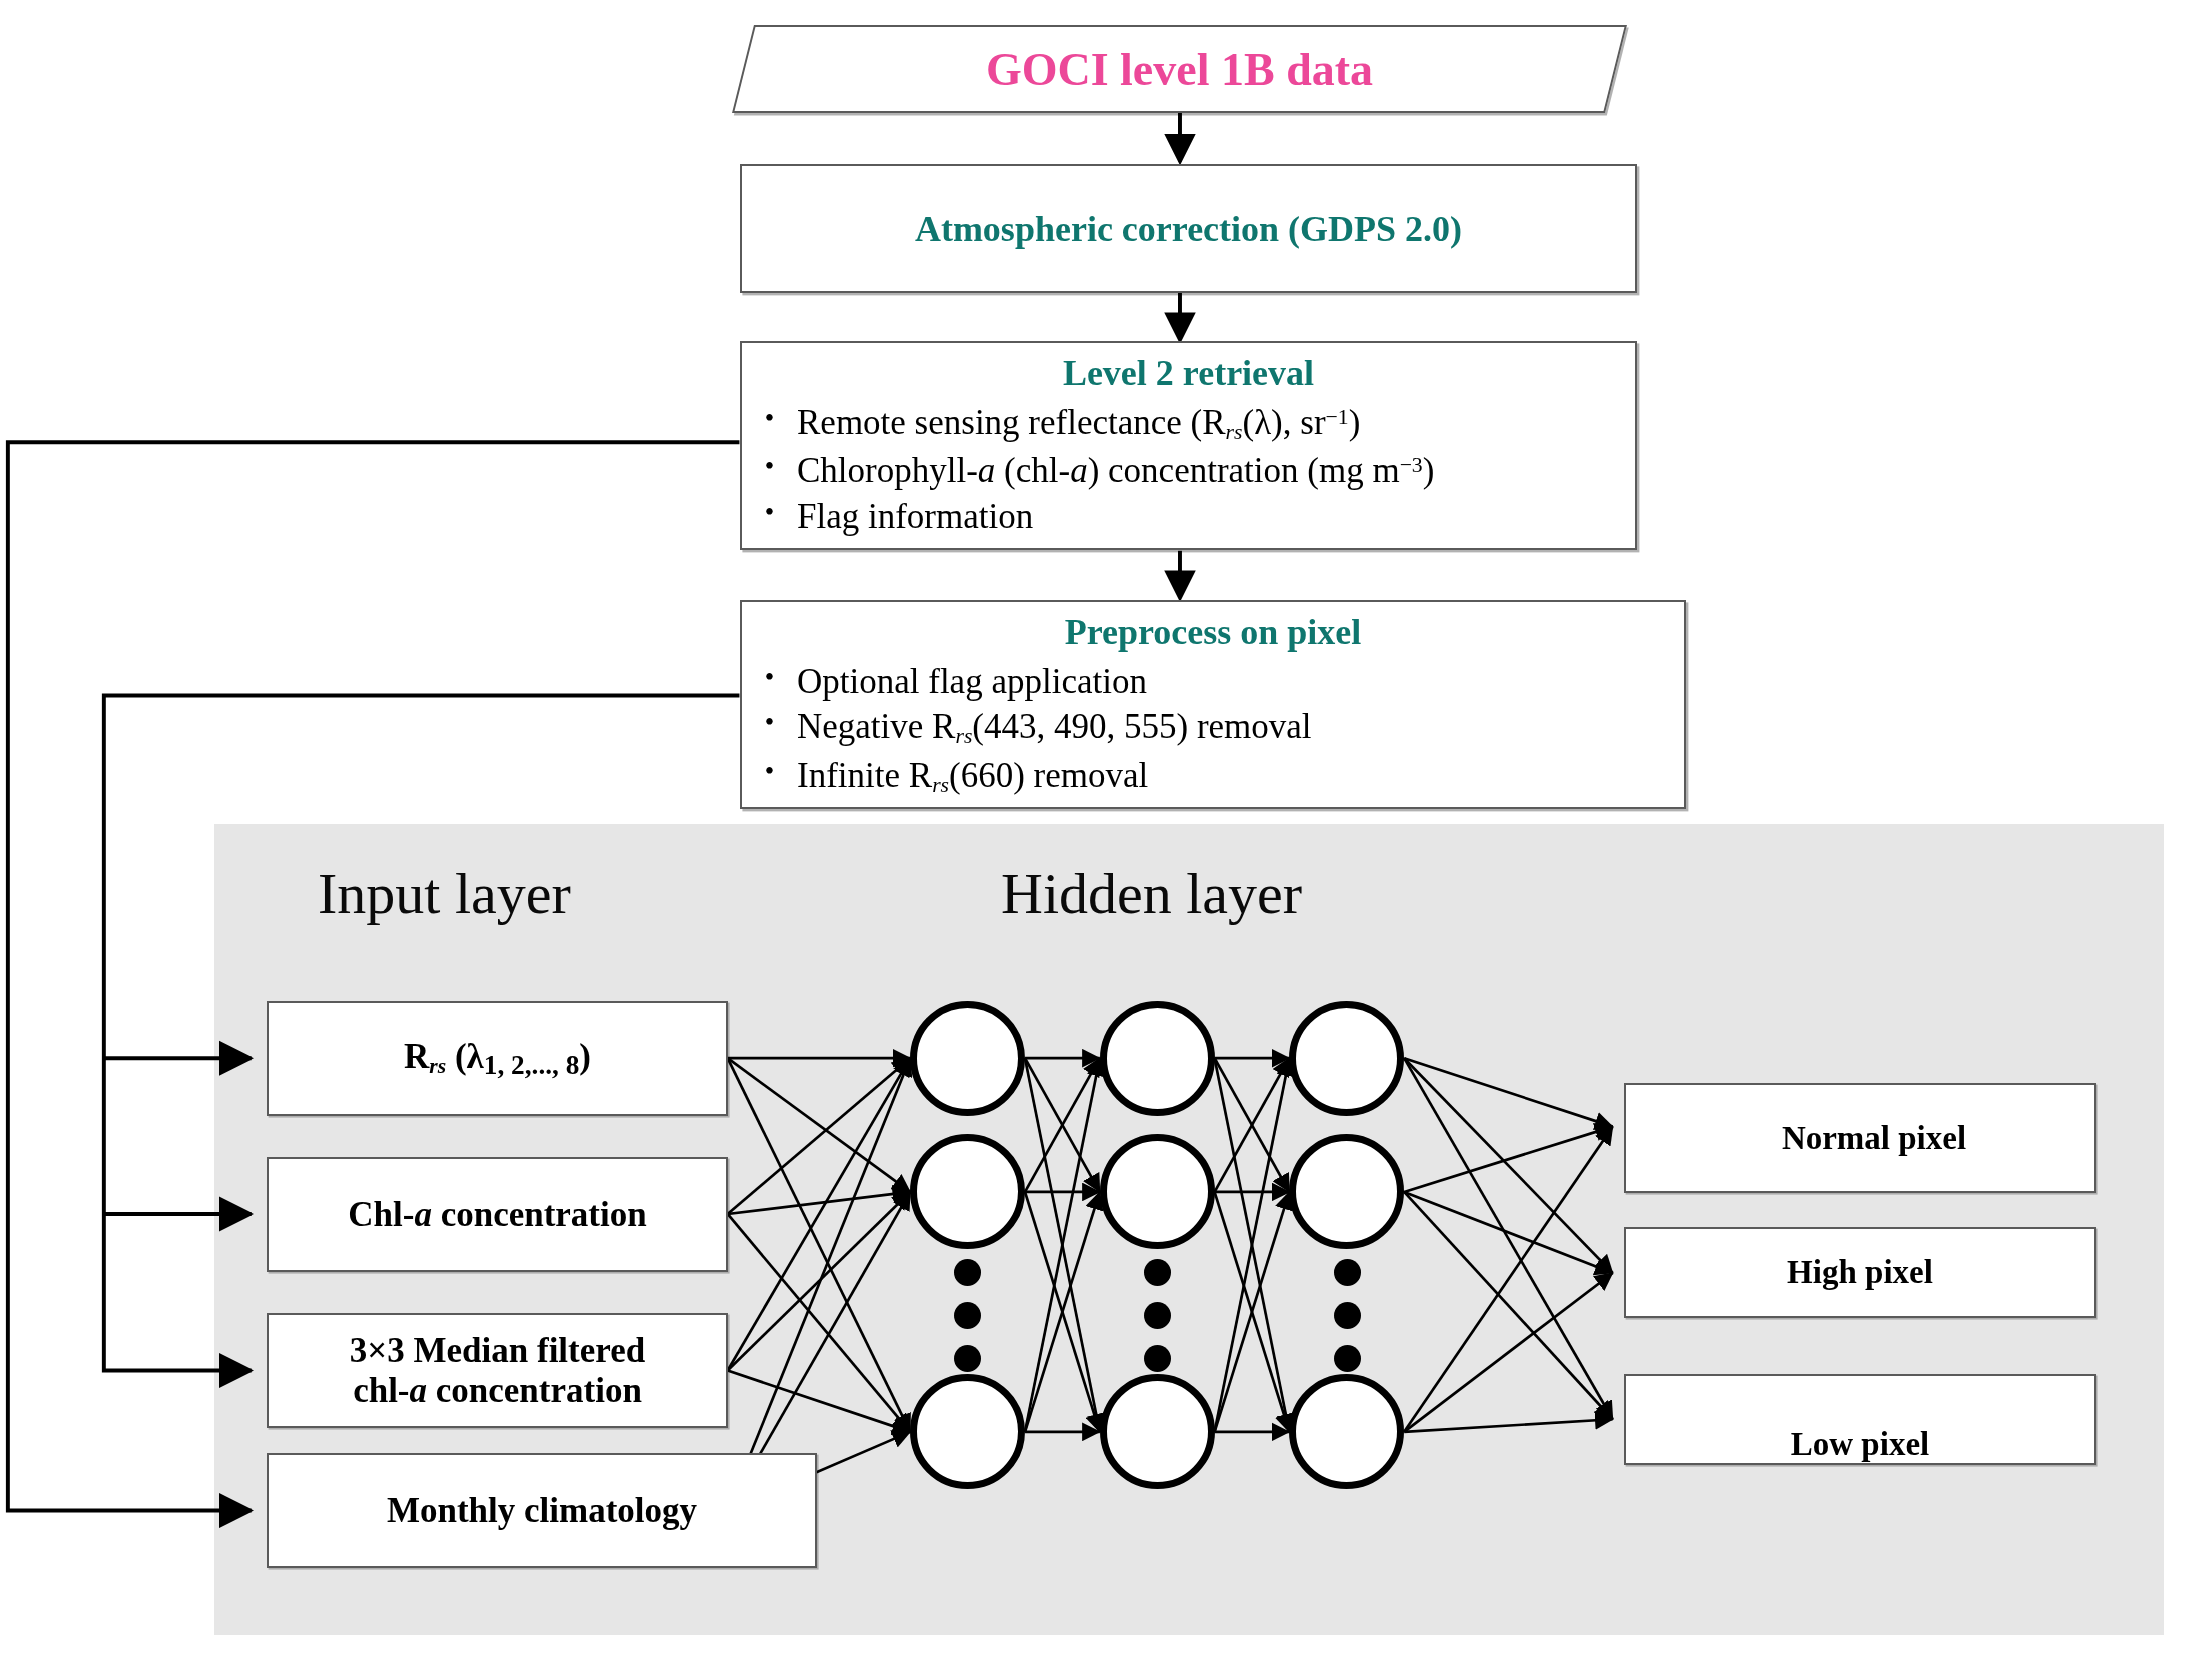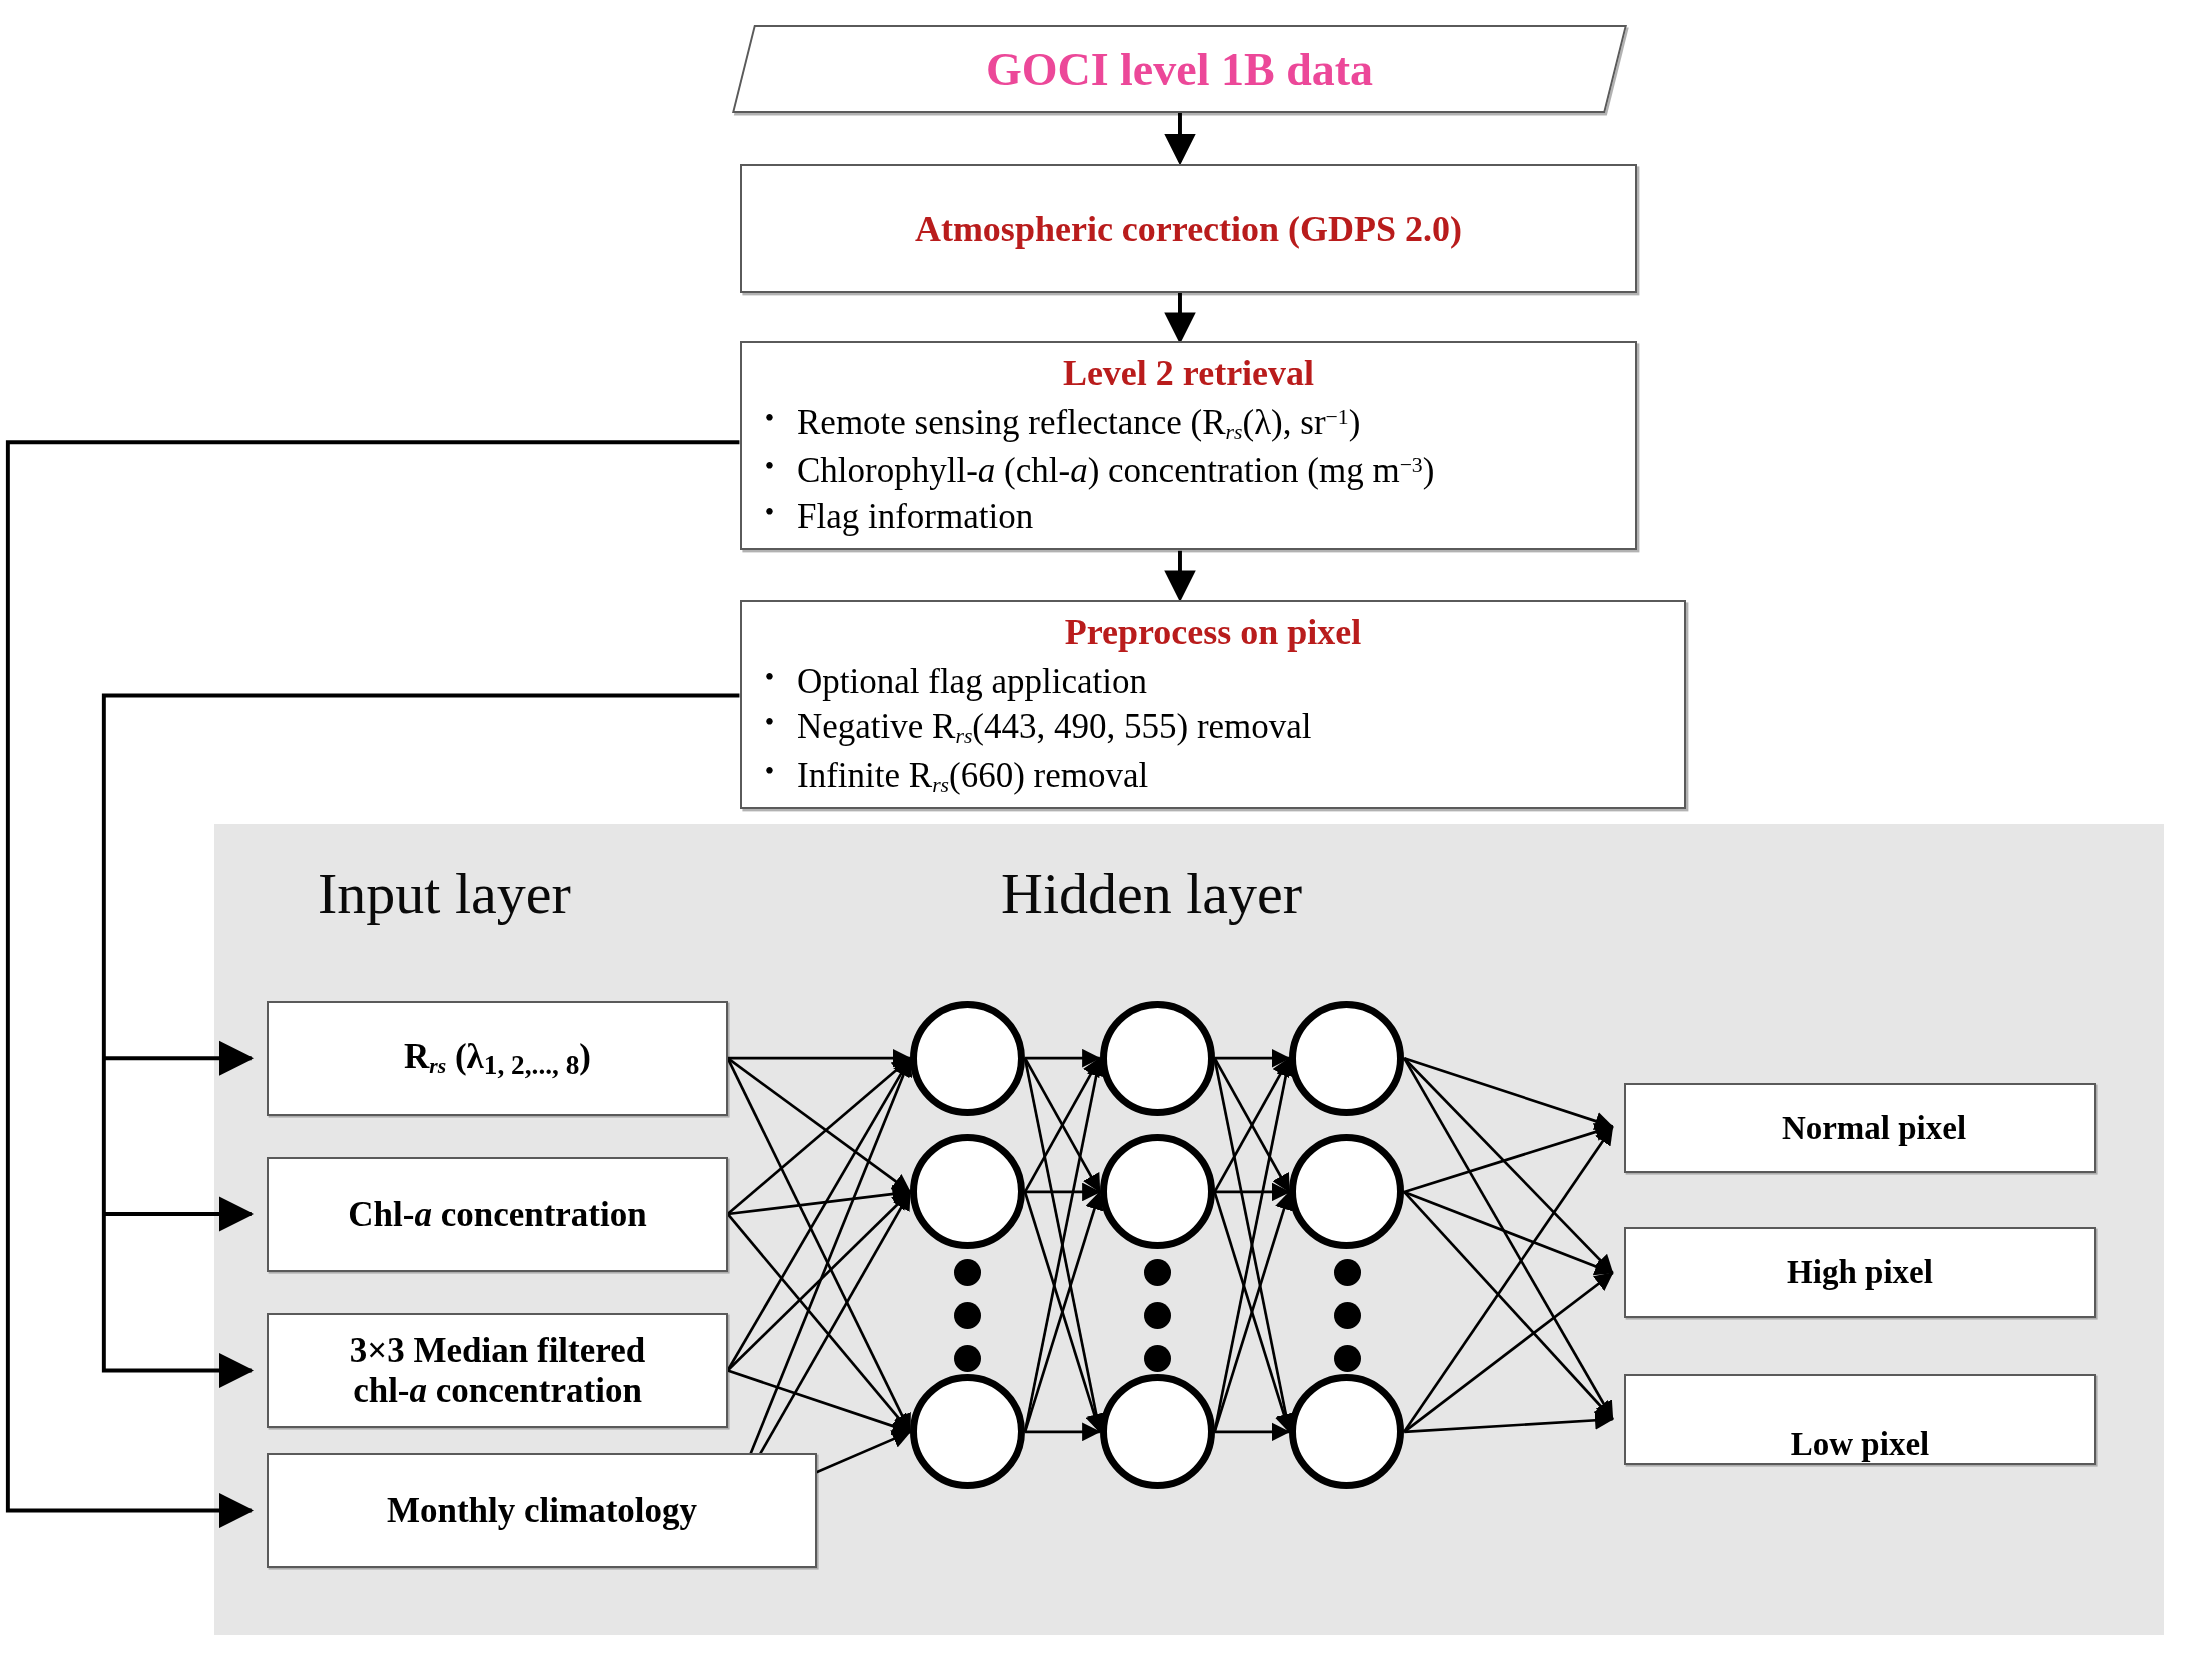--- a/index.html
+++ b/index.html
@@ -10,21 +10,21 @@
   svg#wires{position:absolute;left:0;top:0;width:2205px;height:1668px;pointer-events:none;}
 
   .nnpanel{position:absolute;left:214px;top:824px;width:1950px;height:811px;
            background:#e6e6e6;}
 
   .layer-title{position:absolute;font-size:58px;font-weight:400;color:#0a0a0a;
                white-space:nowrap;line-height:1;}
 
   .fbox{position:absolute;background:#ffffff;border:2.4px solid #5a5a5a;
         box-sizing:border-box;box-shadow:2.4px 2.4px 0 rgba(0,0,0,0.30);}
-  .fbox .title{font-weight:bold;text-align:center;font-size:36px;color:#b91c1c;}
+  .fbox .title{font-weight:bold;text-align:center;font-size:36px;color:#0f766e;}
   .fbox .bl{font-size:35px;color:#000;display:flex;align-items:flex-start;}
   .fbox .bl .dot{width:55px;text-align:center;flex:0 0 55px;font-size:27px;
                  line-height:1.05;}
   .fbox .bl .tx{flex:1 1 auto;line-height:1.08;}
   .fbox ul{list-style:none;margin:0;padding:0;}
   .fbox li{margin:0 0 7.9px 0;}
 
   .parabox{position:absolute;}
   .parabox .skew{position:absolute;inset:0;background:#fff;border:2.4px solid #5a5a5a;
       box-sizing:border-box;transform:skewX(-14deg);box-shadow:2.4px 2.4px 0 rgba(0,0,0,.30);}
@@ -212,21 +212,21 @@
   <div class="vdot" style="left:1144px;top:1345px;"></div>
   <div class="node" style="left:1100px;top:1374px;width:115px;height:115px;"></div>
 
   <div class="node" style="left:1289px;top:1001px;width:115px;height:115px;"></div>
   <div class="node" style="left:1289px;top:1134px;width:115px;height:115px;"></div>
   <div class="vdot" style="left:1334px;top:1259px;"></div>
   <div class="vdot" style="left:1334px;top:1302px;"></div>
   <div class="vdot" style="left:1334px;top:1345px;"></div>
   <div class="node" style="left:1289px;top:1374px;width:115px;height:115px;"></div>
 
-  <div class="outbox" style="left:1624px;top:1083px;width:472px;height:90px;padding-left:28px;">
+  <div class="outbox" style="left:1624px;top:1083px;width:472px;height:110px;padding-left:28px;">
     <span>Normal pixel</span>
   </div>
   <div class="outbox" style="left:1624px;top:1227px;width:472px;height:91px;">
     <span>High pixel</span>
   </div>
   <div class="outbox" style="left:1624px;top:1374px;width:472px;height:91px;align-items:flex-end;">
     <span>Low pixel</span>
   </div>
 
 </div>

